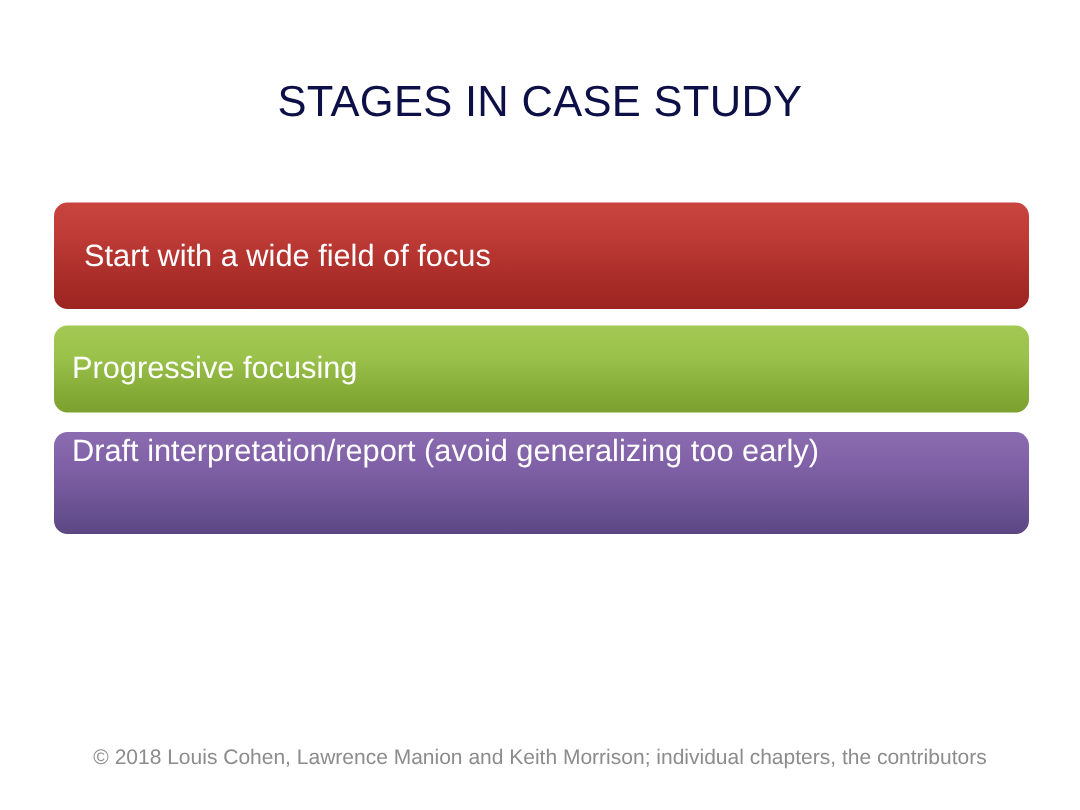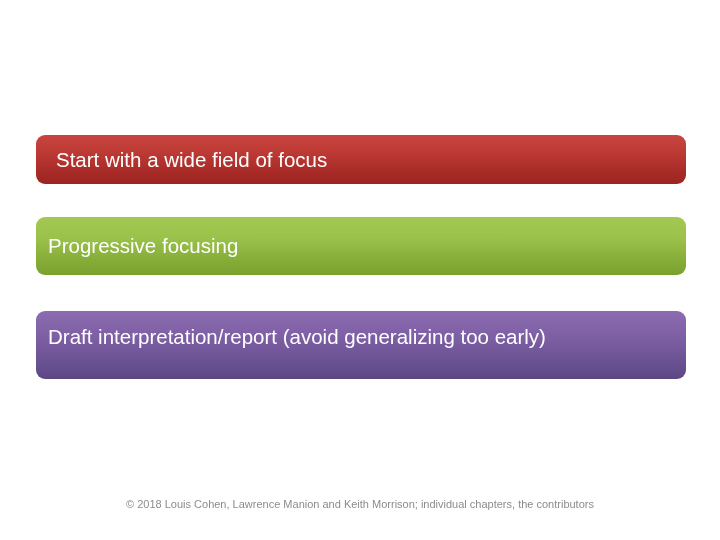--- a/index.html
+++ b/index.html
@@ -52,54 +52,55 @@
   .bar-label {
     color: #ffffff;
     font-size: 20.5px;
     line-height: 26px;
     font-family: "Liberation Sans", sans-serif;
     font-weight: 400;
     text-align: left;
   }
   .bar-1 {
     top: 0px;
-    height: 49px;
+    height: 71px;
     background: linear-gradient(180deg, #c7443f 0%, #bd3a35 35%, #a82b27 75%, #9b2521 100%);
     padding-left: 20px;
   }
   .bar-2 {
     top: 82px;
     height: 58px;
     background: linear-gradient(180deg, #a3c853 0%, #9bc24b 35%, #85ab37 78%, #7ba02f 100%);
   }
   .bar-3 {
-    top: 176px;
+    top: 153px;
     height: 68px;
     background: linear-gradient(180deg, #8b6cb0 0%, #7f60a6 35%, #67508f 80%, #5c4682 100%);
     align-items: flex-start;
-    padding-top: 13px;
+    padding-top: 0;
   }
   .footer {
     position: absolute;
     left: 0;
     top: 497px;
     width: 720px;
     text-align: center;
-    font-size: 11px;
+    font-size: 14px;
     line-height: 14px;
     color: #8c8c8c;
     font-family: "Liberation Sans", sans-serif;
     white-space: nowrap;
   }
 </style>
 </head>
 <body>
 
 <div class="slide">
 
+  <div class="slide-title">STAGES IN CASE STUDY</div>
 
   <div class="bars">
 
     <div class="bar bar-1">
       <span class="bar-label">Start with a wide field of focus</span>
     </div>
 
     <div class="bar bar-2">
       <span class="bar-label">Progressive focusing</span>
     </div>

